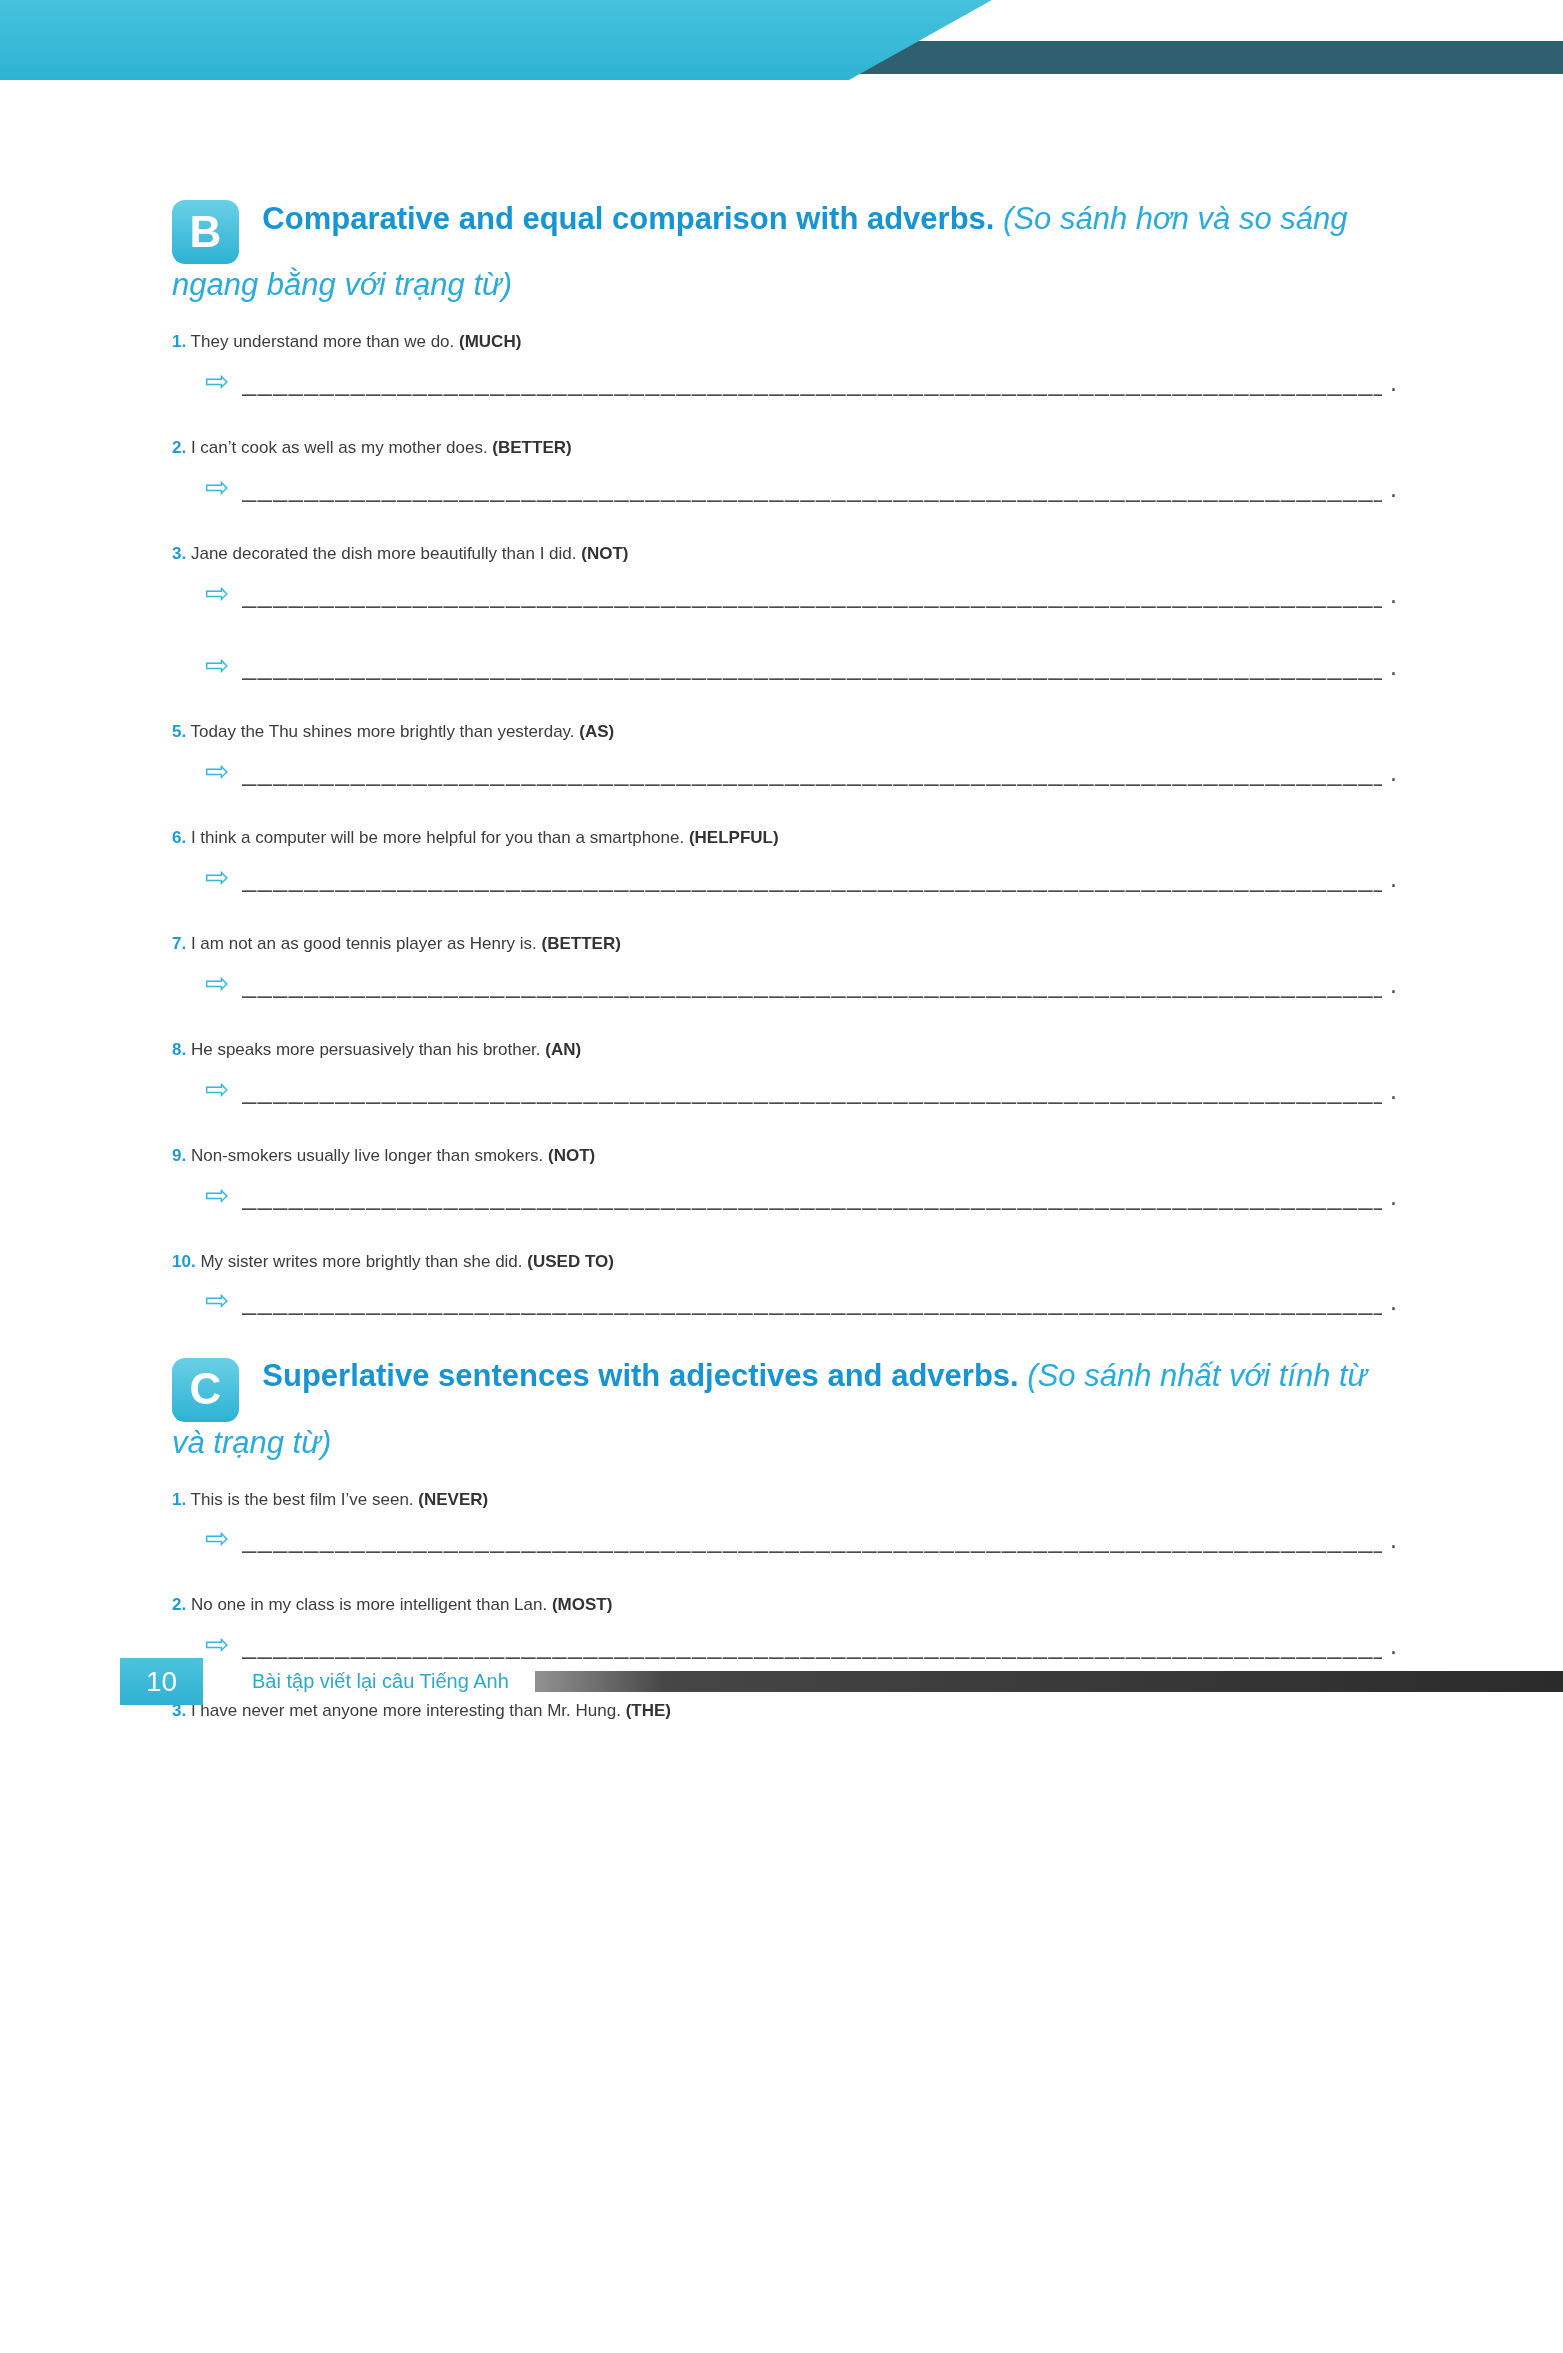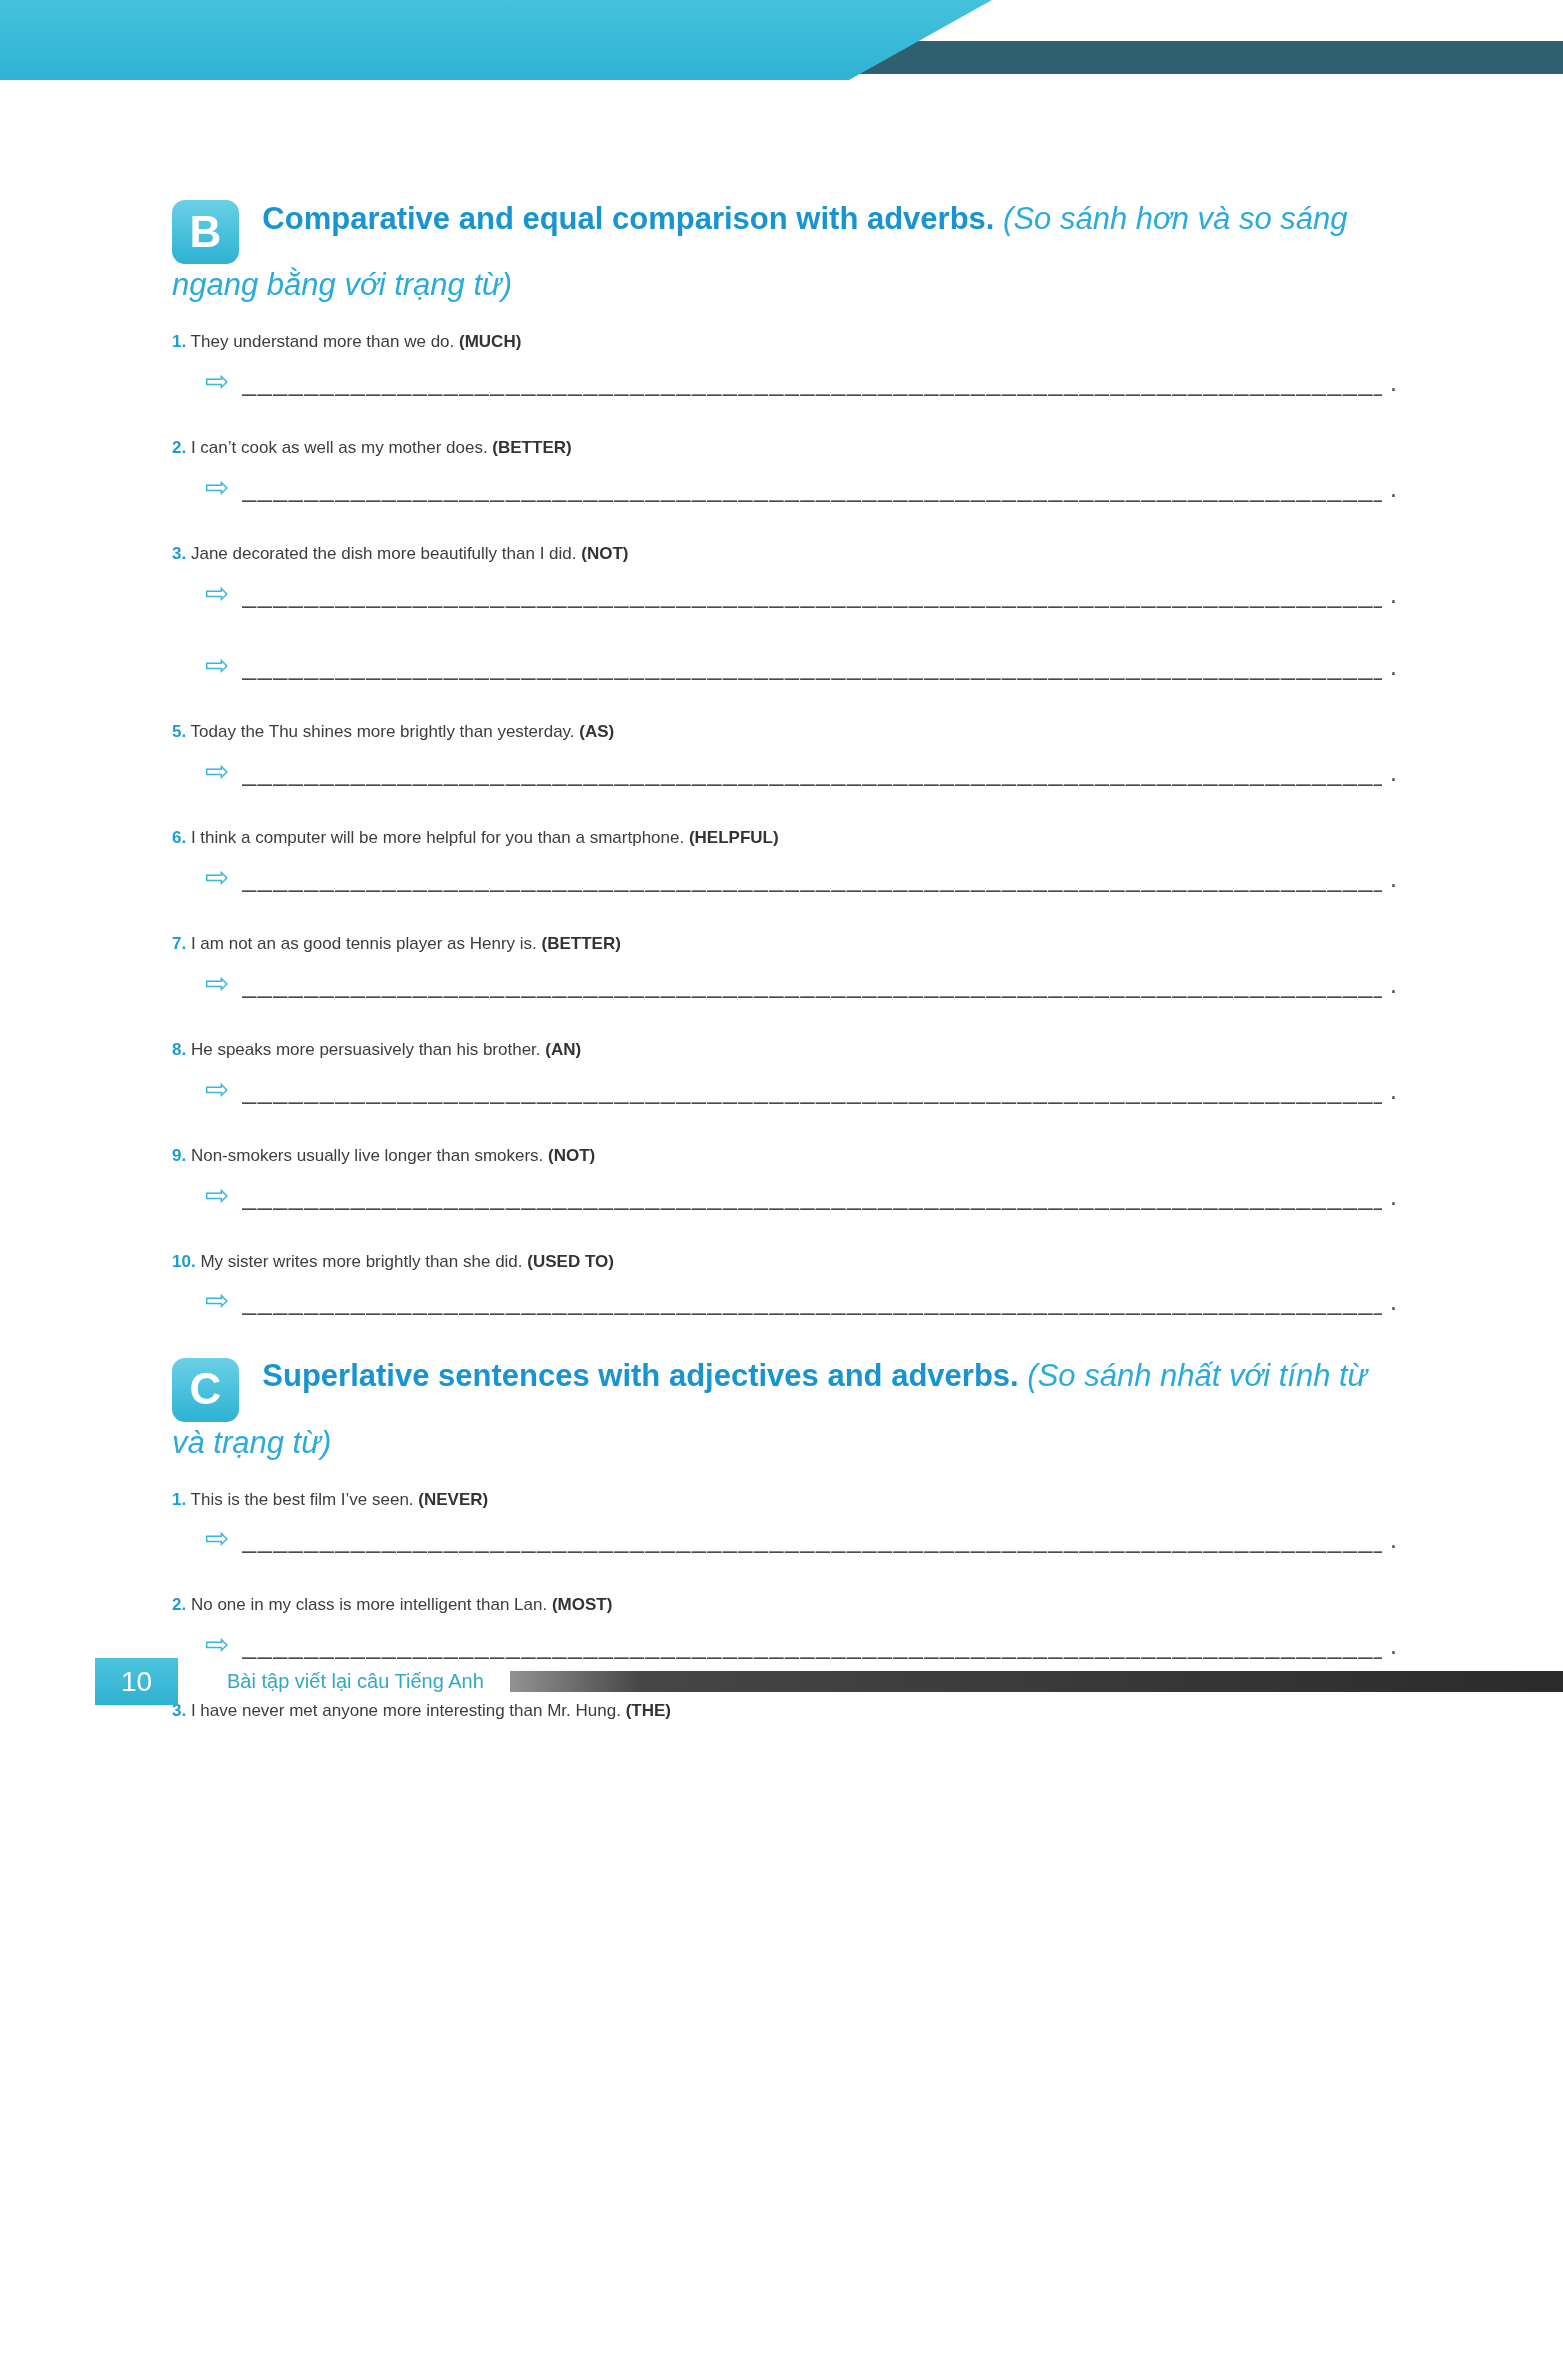--- a/index.html
+++ b/index.html
@@ -91,21 +91,21 @@
 
   
   .footer {
     position: absolute;
     left: 0; right: 0; bottom: 31px;
     height: 47px;
     display: flex;
     align-items: center;
   }
   .page-num {
-    margin-left: 95px;
+    margin-left: 120px;
     width: 83px; height: 47px;
     background: linear-gradient(180deg, #4cc3de 0%, #2fb2d2 100%);
     color: #ffffff;
     display: flex;
     align-items: center;
     justify-content: center;
     font-size: 28px;
     flex: 0 0 auto;
   }
   .book-title {

